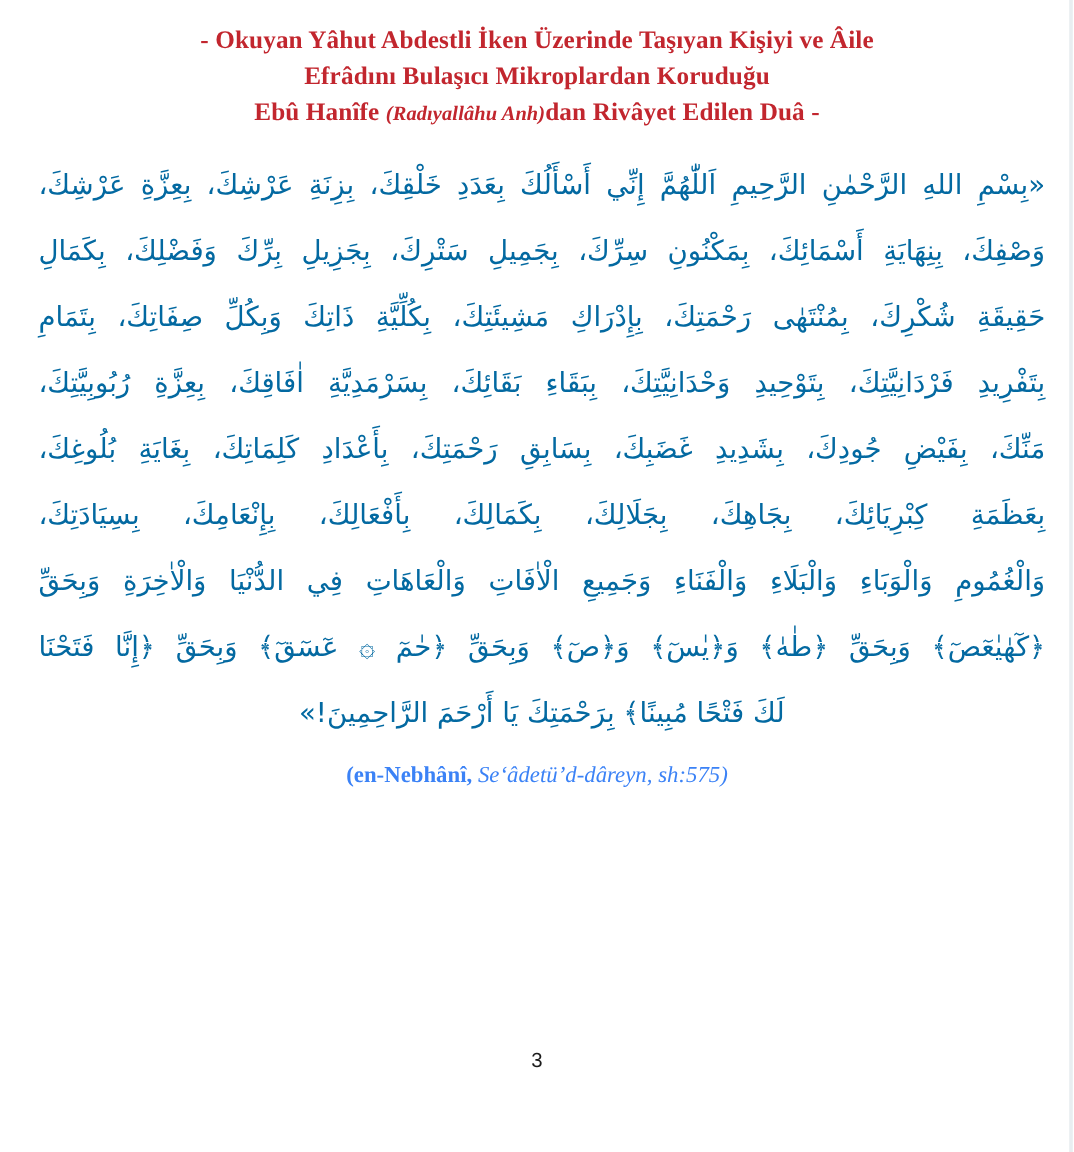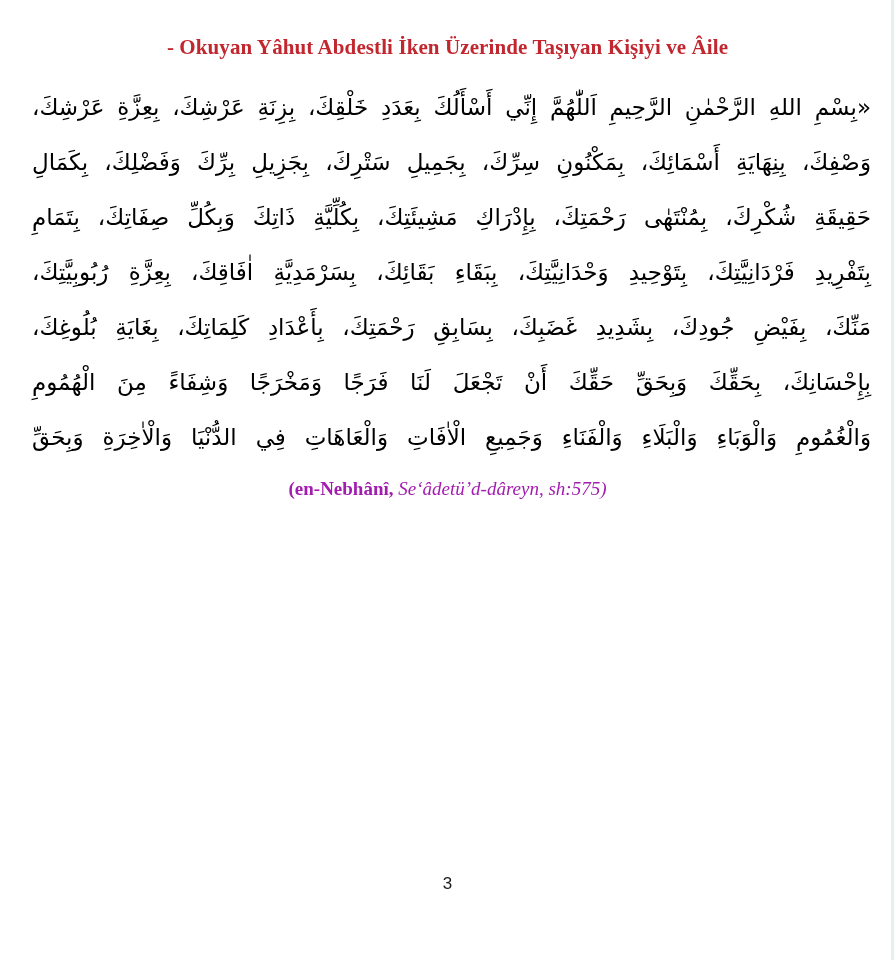--- a/index.html
+++ b/index.html
@@ -5,37 +5,37 @@
   html,body{margin:0;padding:0;}
   body{
     width:895px;height:960px;background:#ffffff;
     font-family:"Liberation Serif",serif;
     overflow:hidden;
   }
   .page{position:relative;width:895px;height:960px;background:#ffffff;}
 
   
   .title-block{
-    padding-top:32px;
+    padding-top:18px;
     text-align:center;
     font-weight:bold;
     font-size:21px;
     line-height:30px;
     letter-spacing:.1px;
   }
   .title-line{white-space:nowrap;}
   .honorific{
     font-style:italic;
     font-size:17px;
   }
 
   
   .prayer{
     margin:18px 24px 0 32px;
-    color:#000000;
+    color:#0369a1;
   }
   .prayer-line{
     direction:rtl;
     unicode-bidi:plaintext;
     font-family:"DejaVu Sans",sans-serif;
     font-size:23px;
     height:55px;
     line-height:55px;
     white-space:nowrap;
     text-align:justify;
@@ -44,21 +44,21 @@
   .prayer-line.last{
     text-align:center;
     text-align-last:center;
   }
 
   
   .citation{
     margin-top:13px;
     text-align:center;
     font-size:19px;
-    color:#a21caf;
+    color:#3b82f6;
   }
   .cit-bold{font-weight:bold;}
   .cit-italic{font-style:italic;}
 
   
   .page-number{
     position:absolute;
     top:874px;left:0;
     width:100%;
     text-align:center;
@@ -75,32 +75,36 @@
     background:#e9eef1;
   }
 </style>
 </head>
 <body>
 
 <div class="page">
 
   <header class="title-block" style="color: rgb(194, 38, 46);">
     <div class="title-line">- Okuyan Yâhut Abdestli İken Üzerinde Taşıyan Kişiyi ve Âile</div>
+    <div class="title-line">Efrâdını Bulaşıcı Mikroplardan Koruduğu</div>
+    <div class="title-line"><span>Ebû Hanîfe </span><span class="honorific">(Radıyallâhu Anh)</span><span>dan Rivâyet Edilen Duâ -</span></div>
   </header>
 
   <main class="prayer">
     <div>
         <div class="prayer-line">«بِسْمِ اللهِ الرَّحْمٰنِ الرَّحِيمِ اَللّٰهُمَّ إِنِّي أَسْأَلُكَ بِعَدَدِ خَلْقِكَ، بِزِنَةِ عَرْشِكَ، بِعِزَّةِ عَرْشِكَ،</div>
         <div class="prayer-line">وَصْفِكَ، بِنِهَايَةِ أَسْمَائِكَ، بِمَكْنُونِ سِرِّكَ، بِجَمِيلِ سَتْرِكَ، بِجَزِيلِ بِرِّكَ وَفَضْلِكَ، بِكَمَالِ</div>
         <div class="prayer-line">حَقِيقَةِ شُكْرِكَ، بِمُنْتَهٰى رَحْمَتِكَ، بِإِدْرَاكِ مَشِيئَتِكَ، بِكُلِّيَّةِ ذَاتِكَ وَبِكُلِّ صِفَاتِكَ، بِتَمَامِ</div>
         <div class="prayer-line">بِتَفْرِيدِ فَرْدَانِيَّتِكَ، بِتَوْحِيدِ وَحْدَانِيَّتِكَ، بِبَقَاءِ بَقَائِكَ، بِسَرْمَدِيَّةِ اٰفَاقِكَ، بِعِزَّةِ رُبُوبِيَّتِكَ،</div>
         <div class="prayer-line">مَنِّكَ، بِفَيْضِ جُودِكَ، بِشَدِيدِ غَضَبِكَ، بِسَابِقِ رَحْمَتِكَ، بِأَعْدَادِ كَلِمَاتِكَ، بِغَايَةِ بُلُوغِكَ،</div>
-        <div class="prayer-line">بِإِحْسَانِكَ، بِحَقِّكَ وَبِحَقِّ حَقِّكَ أَنْ تَجْعَلَ لَنَا فَرَجًا وَمَخْرَجًا وَشِفَاءً مِنَ الْهُمُومِ</div>
+        <div class="prayer-line">بِعَظَمَةِ كِبْرِيَائِكَ، بِجَاهِكَ، بِجَلَالِكَ، بِكَمَالِكَ، بِأَفْعَالِكَ، بِإِنْعَامِكَ، بِسِيَادَتِكَ،</div>
         <div class="prayer-line">وَالْغُمُومِ وَالْوَبَاءِ وَالْبَلَاءِ وَالْفَنَاءِ وَجَمِيعِ الْاٰفَاتِ وَالْعَاهَاتِ فِي الدُّنْيَا وَالْاٰخِرَةِ وَبِحَقِّ</div>
+        <div class="prayer-line">﴿كٓهٰيٰعٓصٓ﴾ وَبِحَقِّ ﴿طٰهٰ﴾ وَ﴿يٰسٓ﴾ وَ﴿صٓ﴾ وَبِحَقِّ ﴿حٰمٓ ۞ عٓسٓقٓ﴾ وَبِحَقِّ ﴿إِنَّا فَتَحْنَا</div>
       </div>
+    <div class="prayer-line last">لَكَ فَتْحًا مُبِينًا﴾ بِرَحْمَتِكَ يَا أَرْحَمَ الرَّاحِمِينَ!»</div>
   </main>
 
   <div class="citation"><span class="cit-bold">(en-Nebhânî,</span><span class="cit-italic"> Se‘âdetü’d-dâreyn, sh:575)</span></div>
 
   <footer class="page-number">3</footer>
 
   <div class="edge-line"></div>
 
 </div>
 

